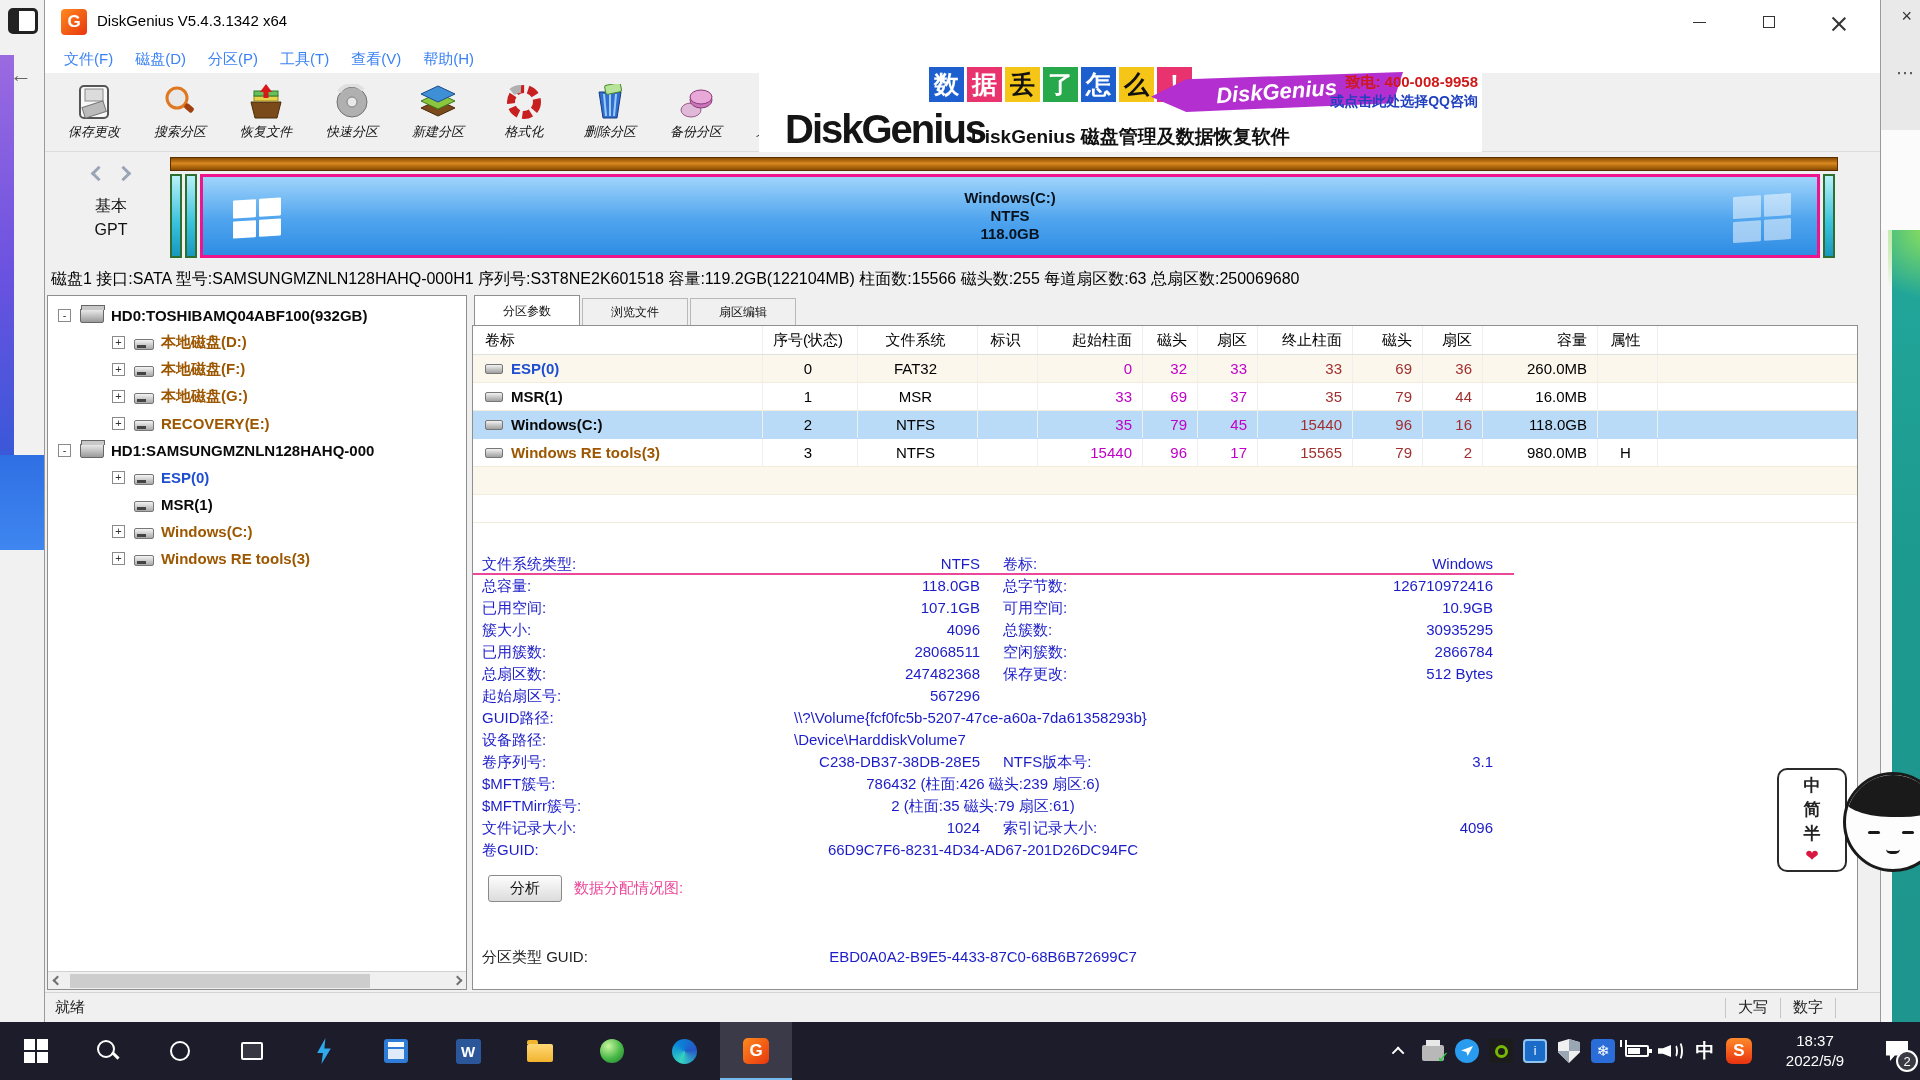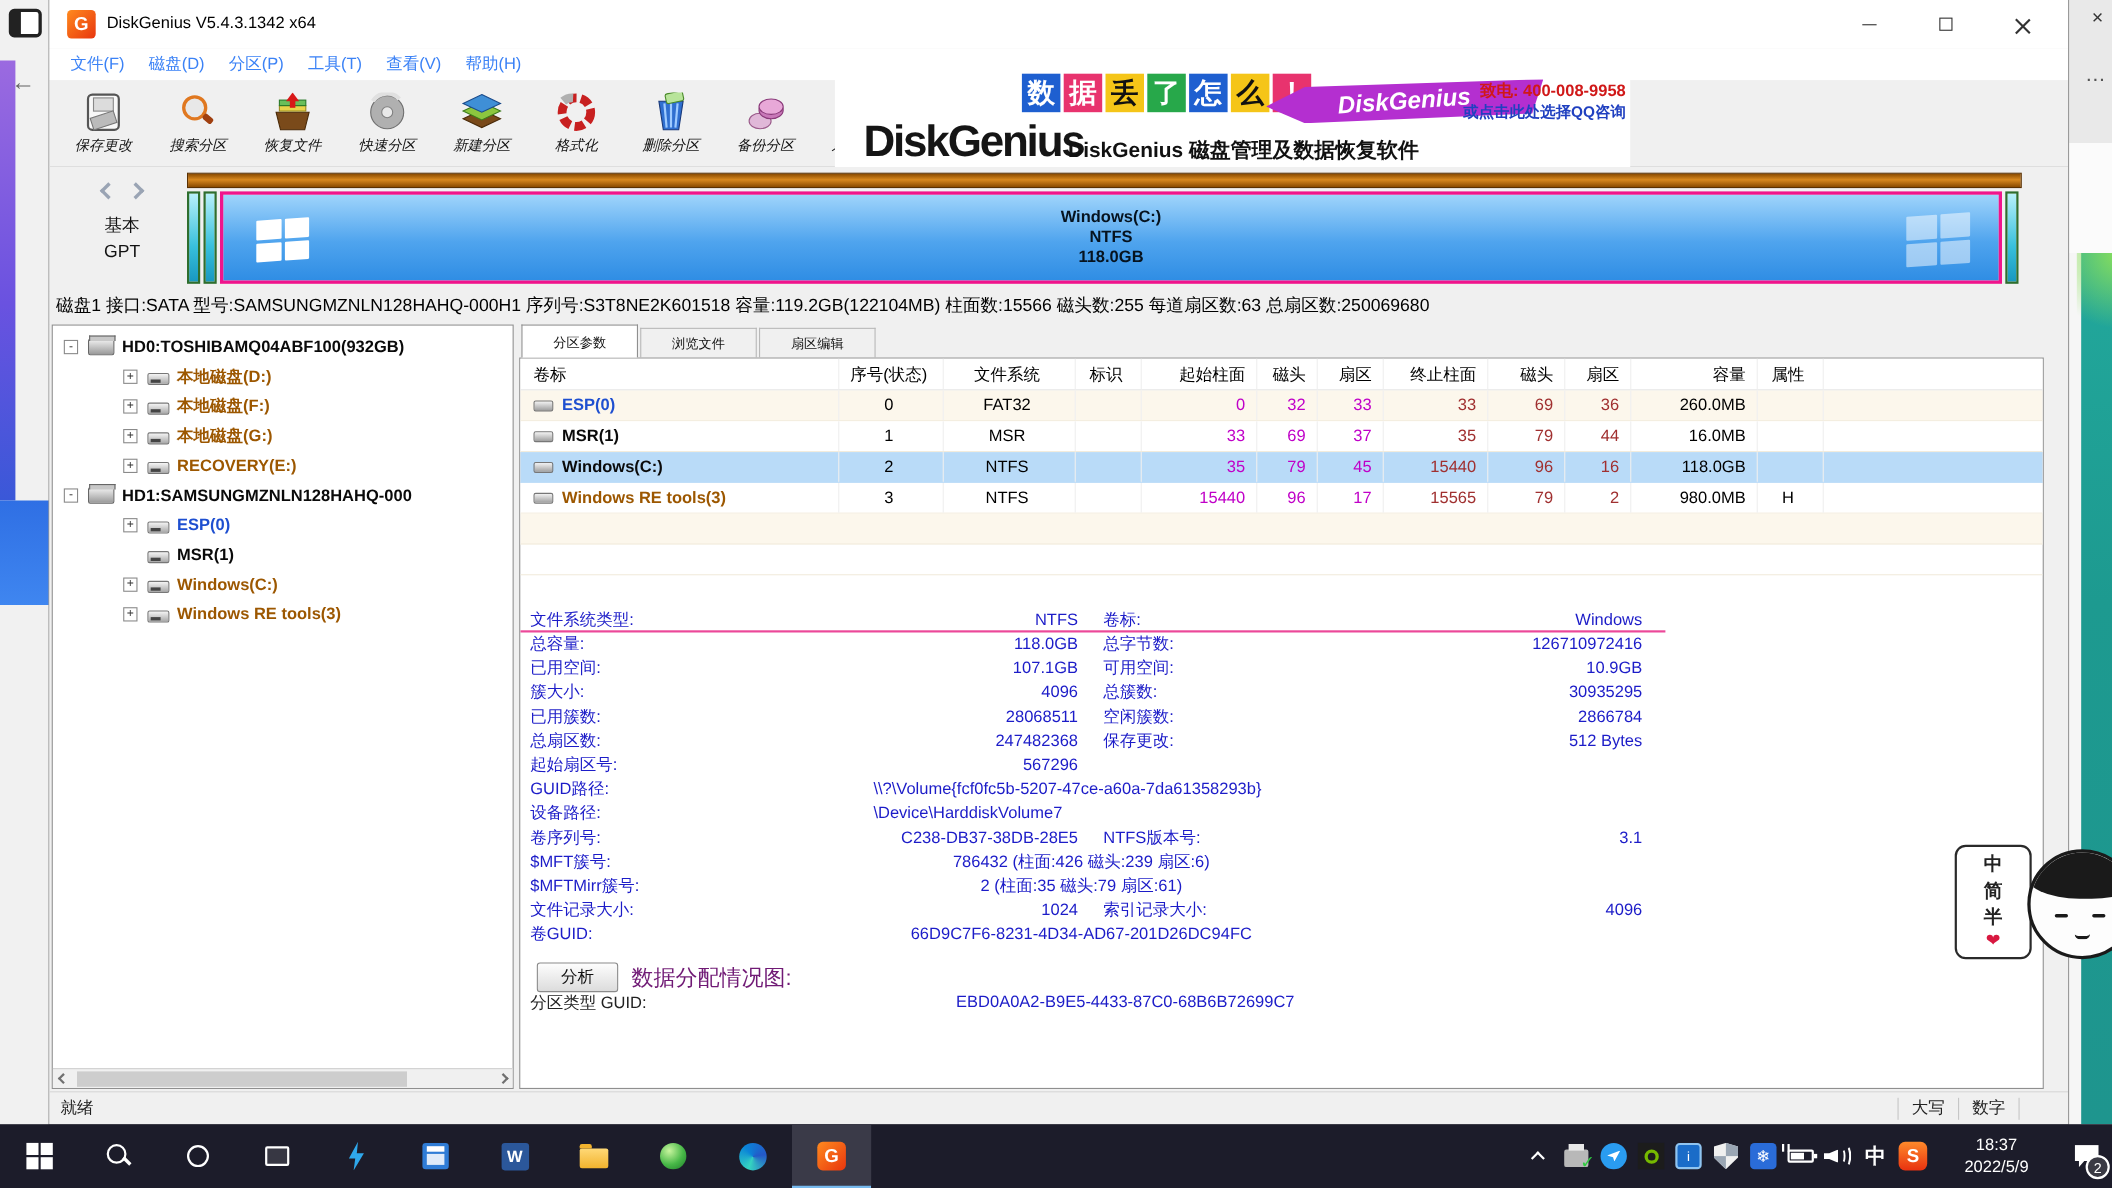--- a/index.html
+++ b/index.html
@@ -131,22 +131,22 @@
   .dv1{width:277px;flex:0 0 277px;text-align:right;display:block;}
   .dl2{width:160px;flex:0 0 160px;margin-left:23px}
   .dv2{width:330px;flex:0 0 330px;text-align:right;display:block;}
   .drow.wide .dv1{flex:0 0 auto;width:auto;text-align:left;padding-left:91px;}
   .drow.centerwide .dv1{flex:0 0 560px;width:560px;text-align:center;}
   .drow.underline{border-bottom:2px solid #ec4899;width:1041px;}
   .drow.gap-top{}
 
   .analysis{margin-top:14px;padding-left:15px;display:flex;align-items:center;gap:12px;}
   .an-btn{width:74px;height:27px;font-size:15px;color:#111;background:linear-gradient(180deg,#fdfdfd,#dcdcdc);border:1px solid #8a8a8a;border-radius:3px;display:flex;align-items:center;justify-content:center;}
-  .an-cap{font-size:20px;color:#701a75;}
-  .guidline{padding-left:9px;font-size:15px;height:22px;display:flex;gap:40px;}
+  .an-cap{font-size:15px;color:#ec4899;}
+  .guidline{margin-top:46px;padding-left:9px;font-size:15px;height:22px;display:flex;}
   .guidline .gl-label{color:#222;width:221px;}
   .guidline .gl-value{color:#1c1cc8;width:560px;text-align:center;}
 
   .statusbar{height:30px;background:#f0f0f0;border-top:1px solid #d4d4d4;display:flex;align-items:center;font-size:15px;color:#222;}
   .sb-ready{padding-left:10px;}
   .sb-fill{flex:1;}
   .sb-sep{width:1px;height:20px;background:#c6c6c6;}
   .sb-cell{width:54px;text-align:center;}
   .sb-end{width:44px;}
 

